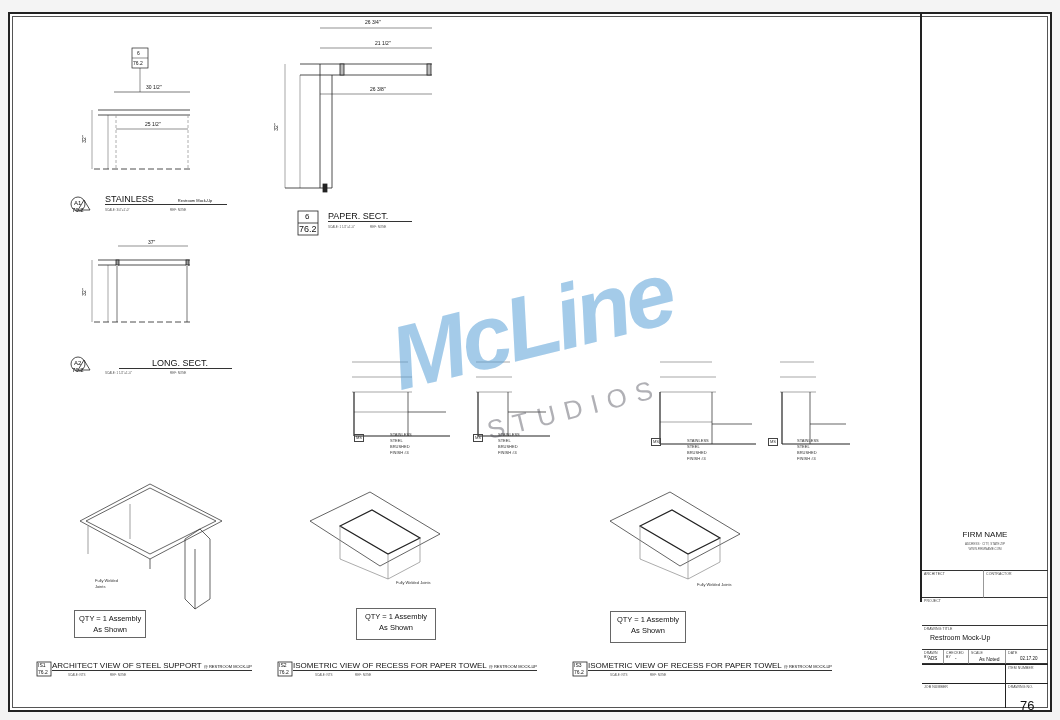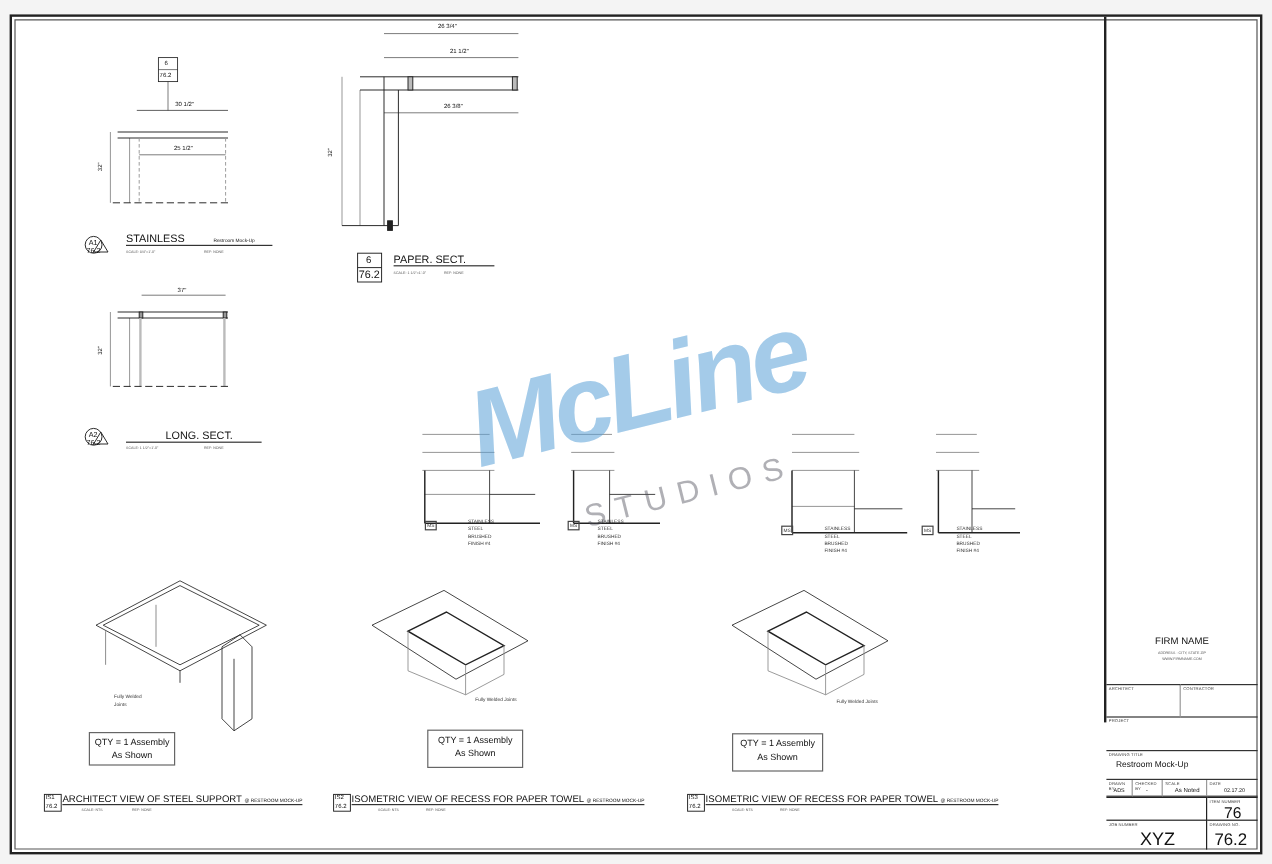--- a/index.html
+++ b/index.html
@@ -6,21 +6,21 @@
   body{width:1060px;height:720px;position:relative;overflow:hidden;font-family:"Liberation Sans",sans-serif;color:#111;}
   .sheet{position:absolute;left:8px;top:12px;width:1040px;height:696px;background:#fff;border:2px solid #222;box-shadow:inset 0 0 0 2px #fff,inset 0 0 0 3px #555;}
   .drawing{position:absolute;left:0;top:0;width:910px;height:696px;}
   svg.dwg{position:absolute;left:0;top:0;}
   .tb{position:absolute;left:910px;top:0;width:130px;height:588px;border-left:2px solid #222;}
   .tb .cell{position:absolute;border-bottom:1px solid #333;box-sizing:border-box;}
   .lbl{font-size:3.5px;color:#444;position:absolute;left:2px;top:1px;letter-spacing:.1px;}
   .firm{position:absolute;left:0;width:126px;text-align:center;top:516px;font-size:8px;}
   .firm-sub{position:absolute;left:0;width:126px;text-align:center;font-size:3px;color:#555;}
   .title-text{position:absolute;font-size:6px;}
-  .big{position:absolute;font-size:13px;}
+  .big{position:absolute;font-size:13px;margin-top:28px;}
   .callout{position:absolute;font-family:"Liberation Sans",sans-serif;}
   .vtitle{position:absolute;font-size:9px;border-bottom:1px solid #333;white-space:nowrap;}
   .vsub{position:absolute;font-size:3px;color:#555;white-space:nowrap;}
   .qty{position:absolute;border:1.5px solid #666;font-size:7.5px;text-align:center;line-height:11px;padding:2px 4px;background:#fff;}
   .note{position:absolute;font-size:4px;line-height:6px;color:#333;}
   .watermark{position:absolute;left:375px;top:300px;width:300px;height:130px;pointer-events:none;}
   .wm-main{position:absolute;left:20px;top:-6px;font-size:90px;font-weight:bold;font-style:italic;color:rgba(90,160,215,.55);letter-spacing:-4px;transform:rotate(-14deg);transform-origin:left bottom;}
   .wm-sub{position:absolute;left:100px;top:80px;font-size:26px;color:rgba(80,80,90,.45);letter-spacing:9px;transform:rotate(-14deg);}
 </style>
 </head>
@@ -181,21 +181,21 @@
     <span class="vsub" style="left:160px;top:194px;">REF: NONE</span>
 
     <span class="callout" style="left:295px;top:198px;font-size:8px;">6</span>
     <span class="callout" style="left:289px;top:210px;font-size:9px;">76.2</span>
     <span class="vtitle" style="left:318px;top:197px;width:84px;">PAPER. SECT.</span>
     <span class="vsub" style="left:318px;top:211px;">SCALE: 1 1/2"=1'-0"</span>
     <span class="vsub" style="left:360px;top:211px;">REF: NONE</span>
 
     <span class="callout" style="left:64px;top:346px;font-size:6px;">A2</span>
     <span class="callout" style="left:62px;top:353px;font-size:6px;">76.2</span>
-    <span class="vtitle" style="left:95px;top:344px;width:80px;padding-left:33px;">LONG. SECT.</span>
+    <span class="vtitle" style="left:109px;top:344px;width:80px;padding-left:33px;">LONG. SECT.</span>
     <span class="vsub" style="left:95px;top:357px;">SCALE: 1 1/2"=1'-0"</span>
     <span class="vsub" style="left:160px;top:357px;">REF: NONE</span>
 
     <div class="note" style="left:380px;top:418px;">
       <div>STAINLESS</div>
       <div>STEEL</div>
       <div>BRUSHED</div>
       <div>FINISH #4</div>
     </div>
     <div class="note" style="left:488px;top:418px;">

